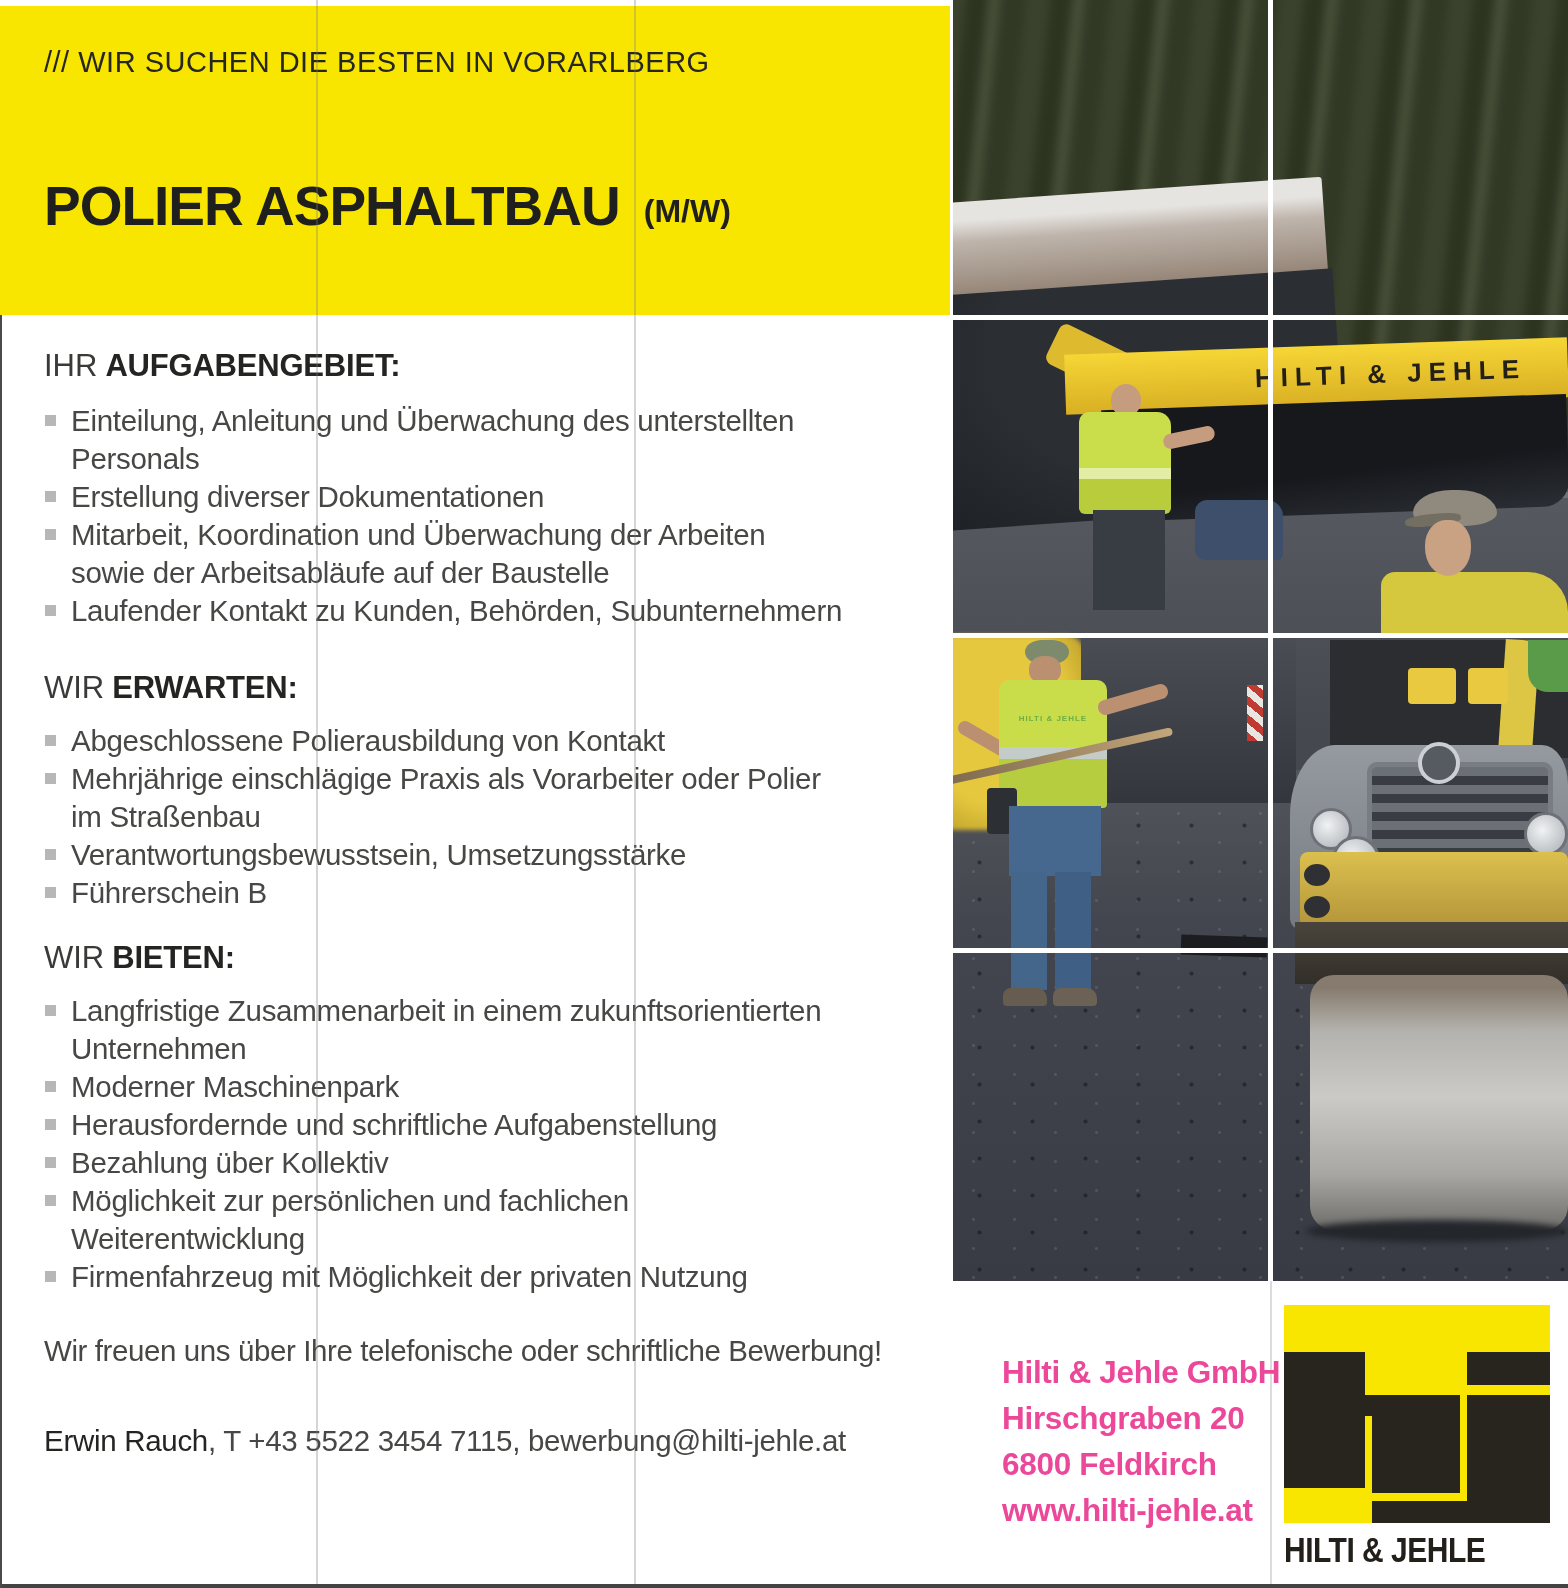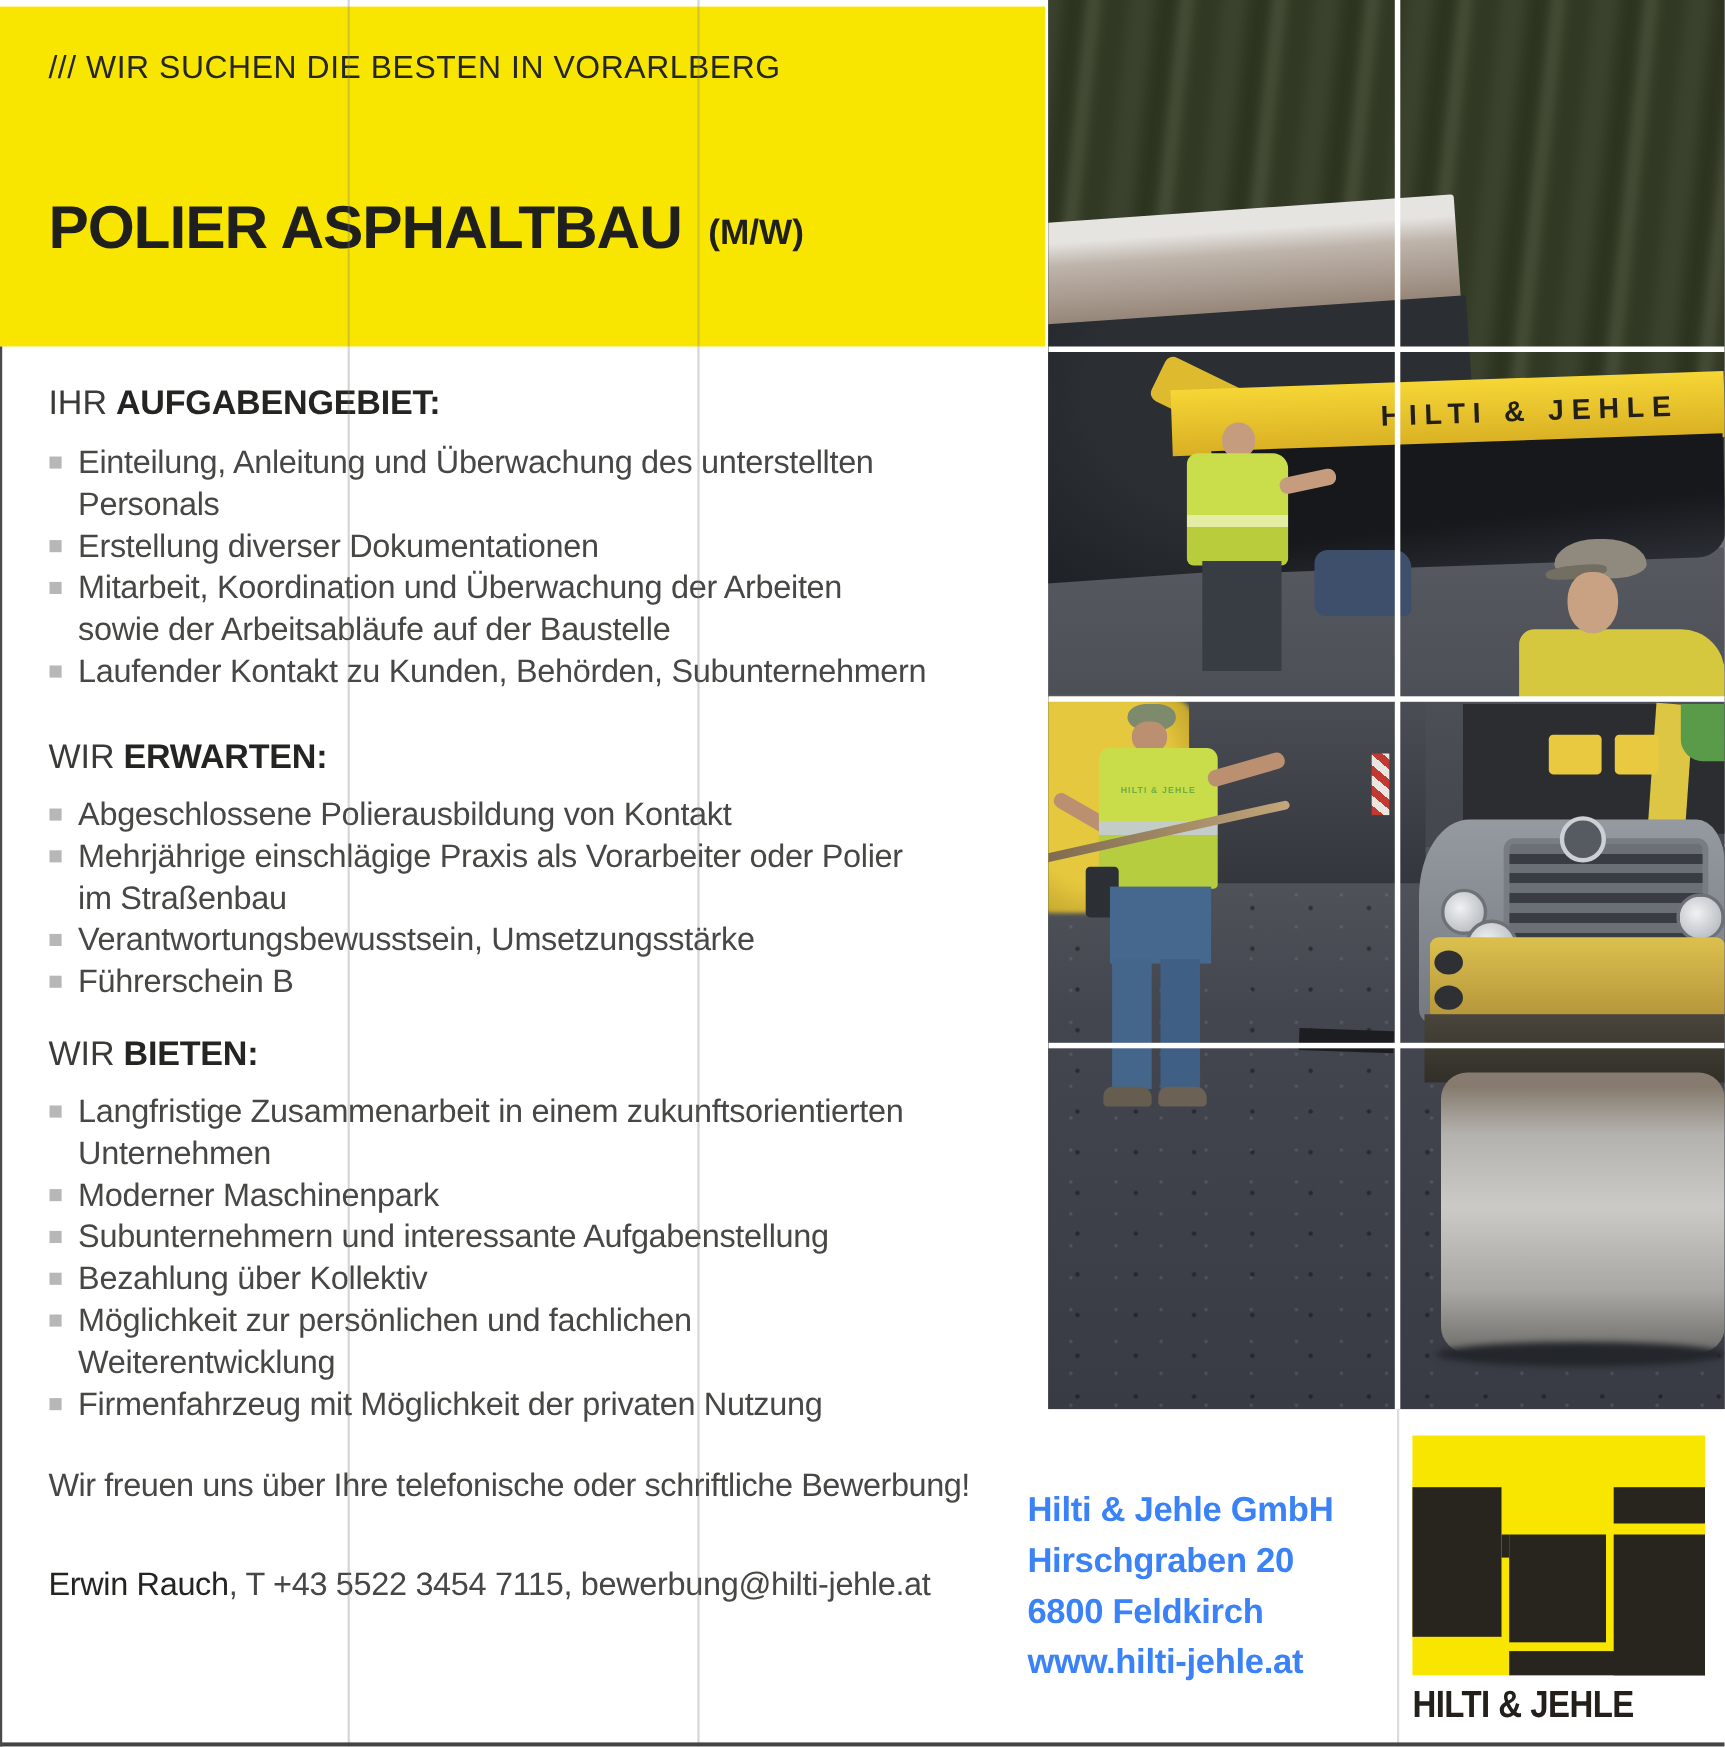--- a/index.html
+++ b/index.html
@@ -120,22 +120,22 @@
   .vw-drum{left:20px;top:335px;width:258px;height:255px;border-radius:24px;
      background:linear-gradient(180deg,#867b6e 0 5%,#b4b2ae 22%,#cbcac7 48%,#a8a7a4 78%,#6e6d6a);}
   .vw-drum-shadow{left:16px;top:580px;width:262px;height:22px;background:#23262b;border-radius:50%;filter:blur(3px);}
   .ph-scraper{left:228px;top:936px;width:86px;height:20px;background:#1b1d21;transform:rotate(2deg);z-index:5;}
   .gl{background:#ffffff;z-index:8;}
   .gl-h{left:0;width:615px;height:5px;}
   .gl-h1{top:315px;} .gl-h2{top:633px;} .gl-h3{top:948px;}
   .gl-v{top:0;height:1281px;width:5px;left:315px;}
 
   
-  .company{position:absolute;left:934px;top:1349px;font-size:31.5px;font-weight:700;line-height:46px;
-     letter-spacing:-.3px;color:#3b82f6;z-index:4;}
+  .company{position:absolute;left:1002px;top:1349px;font-size:31.5px;font-weight:700;line-height:46px;
+     letter-spacing:-.3px;color:#ec4899;z-index:4;}
   .logo-block{position:absolute;left:1284px;top:1305px;width:266px;z-index:4;}
   .logo-mark{position:relative;width:266px;height:218px;background:#f9e600;}
   .logo-mark div{position:absolute;background:#28241e;}
   .lg-stem{left:0;top:21.4%;width:30.6%;height:62.6%;}
   .lg-bridge{left:30.6%;top:41.2%;width:2.6%;height:9.9%;}
   .lg-mid{left:33.1%;top:41.2%;width:33.1%;height:45.1%;}
   .lg-bottom{left:33.1%;top:90.1%;width:66.9%;height:9.9%;}
   .lg-jstem{left:68.8%;top:41.2%;width:31.2%;height:58.8%;}
   .lg-jdot{left:68.8%;top:21.4%;width:31.2%;height:15.2%;}
   .logo-wordmark{margin-top:8px;font-size:30px;font-weight:700;letter-spacing:-.5px;color:#23201c;
@@ -170,21 +170,21 @@
 im Straßenbau</span></li>
       <li><span class="sq"></span><span class="li-text">Verantwortungsbewusstsein, Umsetzungsstärke</span></li>
       <li><span class="sq"></span><span class="li-text">Führerschein B</span></li>
     </ul>
 
     <h2 class="h-bieten"><span class="h-light">WIR</span><span class="h-strong">BIETEN:</span></h2>
     <ul class="joblist">
       <li><span class="sq"></span><span class="li-text">Langfristige Zusammenarbeit in einem zukunftsorientierten
 Unternehmen</span></li>
       <li><span class="sq"></span><span class="li-text">Moderner Maschinenpark</span></li>
-      <li><span class="sq"></span><span class="li-text">Subunternehmern und interessante Aufgabenstellung</span></li>
+      <li><span class="sq"></span><span class="li-text">Herausfordernde und schriftliche Aufgabenstellung</span></li>
       <li><span class="sq"></span><span class="li-text">Bezahlung über Kollektiv</span></li>
       <li><span class="sq"></span><span class="li-text">Möglichkeit zur persönlichen und fachlichen
 Weiterentwicklung</span></li>
       <li><span class="sq"></span><span class="li-text">Firmenfahrzeug mit Möglichkeit der privaten Nutzung</span></li>
     </ul>
 
     <p class="closing">Wir freuen uns über Ihre telefonische oder schriftliche Bewerbung!</p>
     <p class="contact"><span class="bold">Erwin Rauch</span><span>, T +43 5522 3454 7115, bewerbung@hilti-jehle.at</span></p>
   </main>
 

